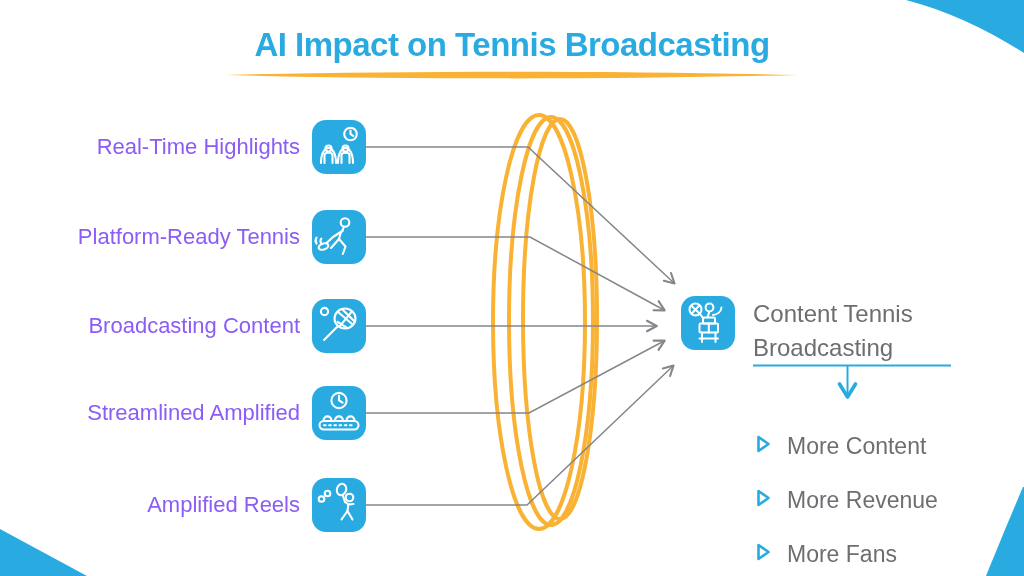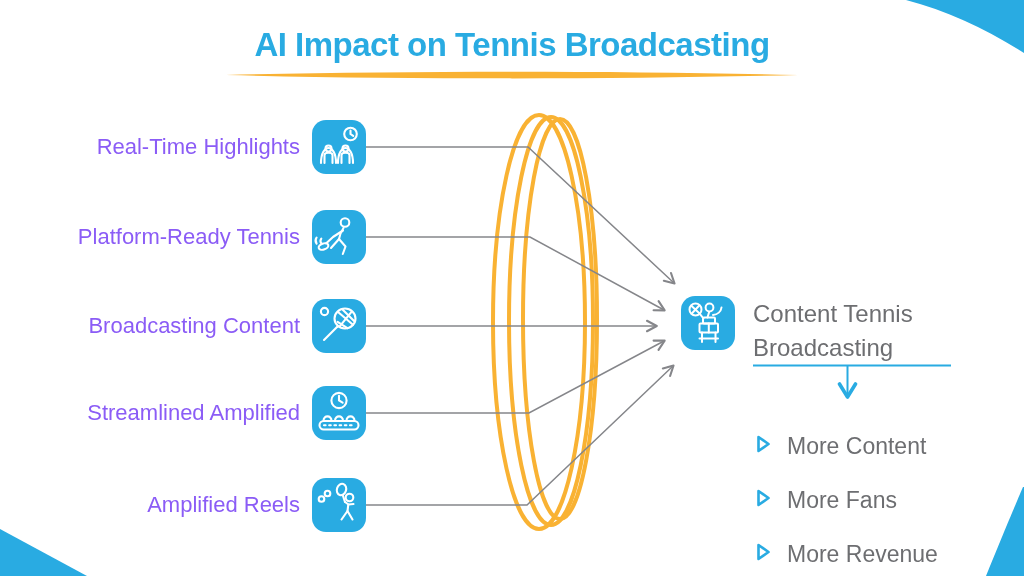--- a/index.html
+++ b/index.html
@@ -167,23 +167,23 @@
     <div class="benefit">
       <svg width="22" height="22" viewBox="0 0 22 22">
         <path d="M6.5,4 L16.5,11 L6.5,18 Z" fill="none" stroke="#29ABE2" stroke-width="2.6" stroke-linejoin="round"></path>
       </svg>
       <span class="benefit-label">More Content</span>
     </div>
     <div class="benefit">
       <svg width="22" height="22" viewBox="0 0 22 22">
         <path d="M6.5,4 L16.5,11 L6.5,18 Z" fill="none" stroke="#29ABE2" stroke-width="2.6" stroke-linejoin="round"></path>
       </svg>
-      <span class="benefit-label">More Fans</span>
+      <span class="benefit-label">More Revenue</span>
     </div>
     <div class="benefit">
       <svg width="22" height="22" viewBox="0 0 22 22">
         <path d="M6.5,4 L16.5,11 L6.5,18 Z" fill="none" stroke="#29ABE2" stroke-width="2.6" stroke-linejoin="round"></path>
       </svg>
-      <span class="benefit-label">More Revenue</span>
+      <span class="benefit-label">More Fans</span>
     </div>
   </div>
 
 </div>
 
 </body></html>

